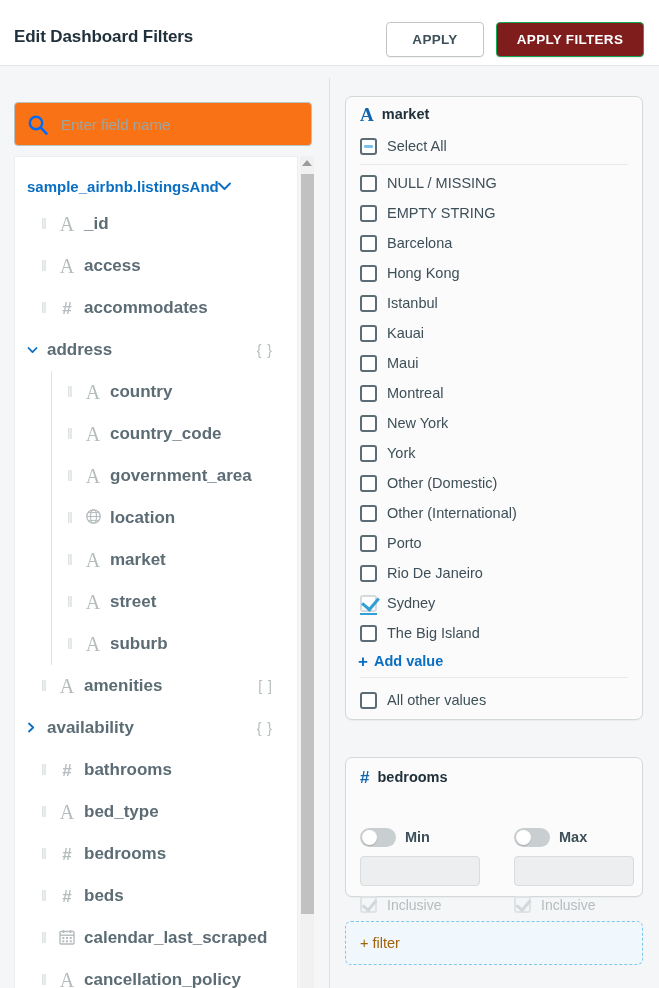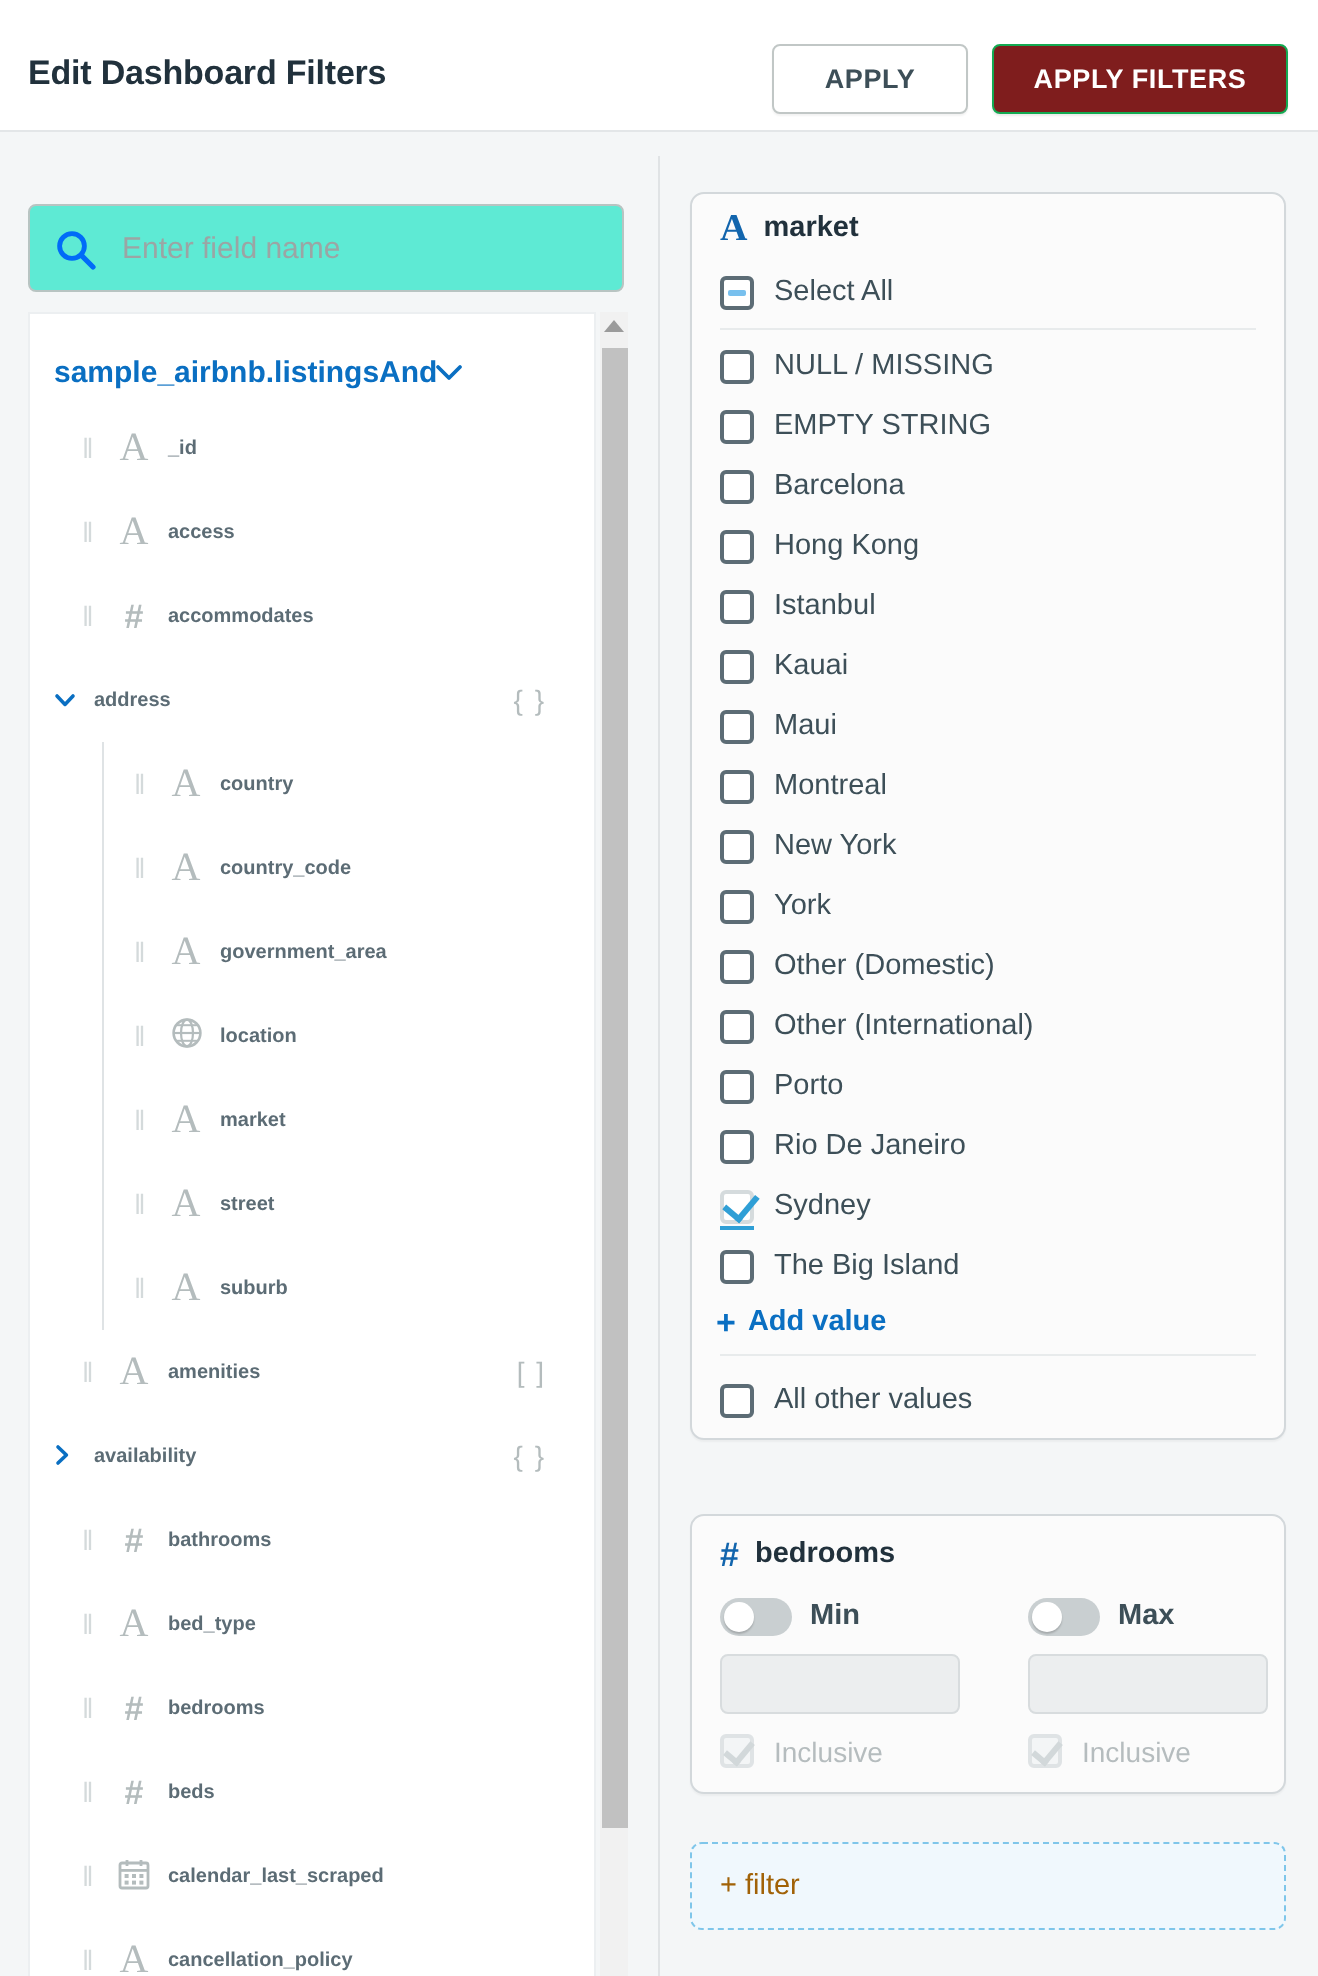--- a/index.html
+++ b/index.html
@@ -41,21 +41,21 @@
   }
 
   
   .left-panel {
     position: absolute; left: 0; top: 78px; width: 330px; height: 910px;
     background: #f4f6f7;
     border-right: 1px solid #e0e3e5;
   }
   .search-box {
     position: absolute; left: 14px; top: 24px; width: 298px; height: 44px;
-    background: #5eead4; border: 1px solid #b8c4c2; border-radius: 4px;
+    background: #f97316; border: 1px solid #b8c4c2; border-radius: 4px;
   }
   .search-icon {
     position: absolute; left: 12px; top: 11px; width: 22px; height: 22px;
     color: #016bf8;
   }
   .search-input {
     position: absolute; left: 44px; top: 1px; width: 248px; height: 40px;
     border: none; outline: none; background: transparent;
     font-family: "Liberation Sans", sans-serif;
     font-size: 15px; color: #3d4f58;
@@ -98,21 +98,21 @@
   .type-icon {
     width: 22px; margin-right: 6px; text-align: center;
     color: #b4bcbd; font-size: 16px; line-height: 1;
   }
   .type-icon.str {
     font-family: "Liberation Serif", serif; font-size: 20px; color: #b4bcbd;
   }
   .type-icon.num { font-weight: bold; font-size: 17px; color: #b4bcbd; }
   .type-icon.date { font-size: 15px; color: #b4bcbd; }
   .field-label {
-    font-size: 10px; font-weight: bold; color: #5c6c75;
+    font-size: 17px; font-weight: bold; color: #5c6c75;
     white-space: nowrap;
   }
   .expander {
     width: 14px; margin-right: 6px; margin-left: -14px;
     color: #0a6fc2; font-size: 12px; font-weight: bold; line-height: 1;
   }
   .obj-badge {
     position: absolute; right: 24px; top: 13px;
     color: #b4bcbd; font-size: 14px; letter-spacing: 1px;
   }
@@ -217,21 +217,21 @@
   }
   .add-plus {
     color: #0a6fc2; font-size: 17px; font-weight: bold; margin-right: 6px;
     line-height: 1;
   }
   .add-value-label {
     font-size: 14.5px; font-weight: bold; color: #0a6fc2;
   }
 
   
-  .num-body { padding: 0 14px 14px 14px; position: relative; }
+  .num-body { padding: 0 14px 14px 14px; position: relative; margin-top: 29px; }
   .num-col { position: absolute; width: 122px; }
   .num-col.min { left: 14px; }
   .num-col.max { left: 168px; }
   .toggle-row { display: flex; align-items: center; height: 24px; }
   .toggle {
     width: 36px; height: 19px; border-radius: 10px;
     background: #c9cfd1; position: relative; margin-right: 9px;
     cursor: pointer; flex: 0 0 36px;
   }
   .toggle .knob {

